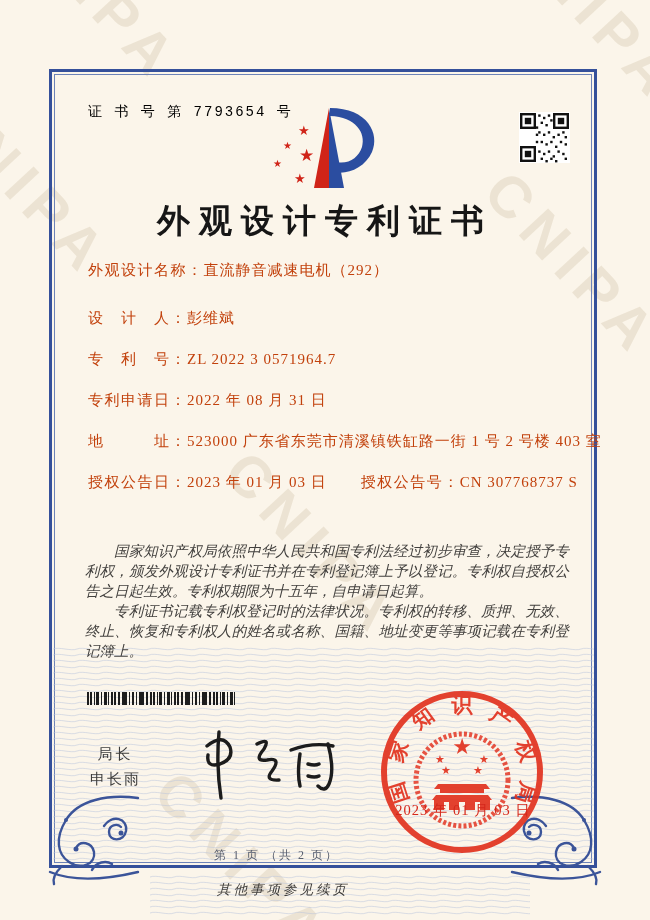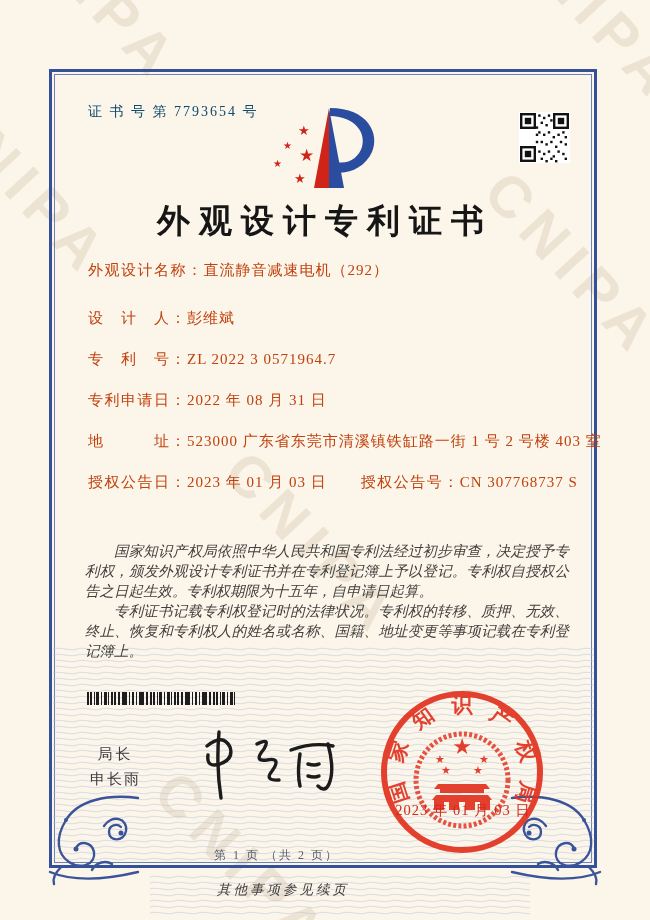--- a/index.html
+++ b/index.html
@@ -17,21 +17,21 @@
   .frame {
     position:absolute; left:49px; top:69px; width:548px; height:799px;
     border:3px solid #35509a; z-index:2;
   }
   .frame-inner {
     position:absolute; left:2px; top:2px; right:2px; bottom:2px;
     border:1px solid #6d83b8;
   }
   .cert-no {
     position:absolute; left:88px; top:103px; font-size:14px;
-    color:#0c4a6e; letter-spacing:2px; z-index:5;
+    color:#000000; letter-spacing:2px; z-index:5;font-family:Liberation Mono, monospace;
   }
   .logo { position:absolute; left:266px; top:100px; z-index:5; }
   .qr { position:absolute; left:519px; top:112px; z-index:5; }
   .cert-title {
     position:absolute; left:0; top:199px; width:650px; text-align:center;
     font-size:33px; font-weight:bold; color:#161616; letter-spacing:9px; z-index:5;
   }
   .fields { position:absolute; left:88px; top:262px; width:500px; z-index:5; }
   .field-row { font-size:15px; color:#c2410c; margin-bottom:24px; line-height:17px; white-space:nowrap; }
   .field-row.first { margin-bottom:31px; }

